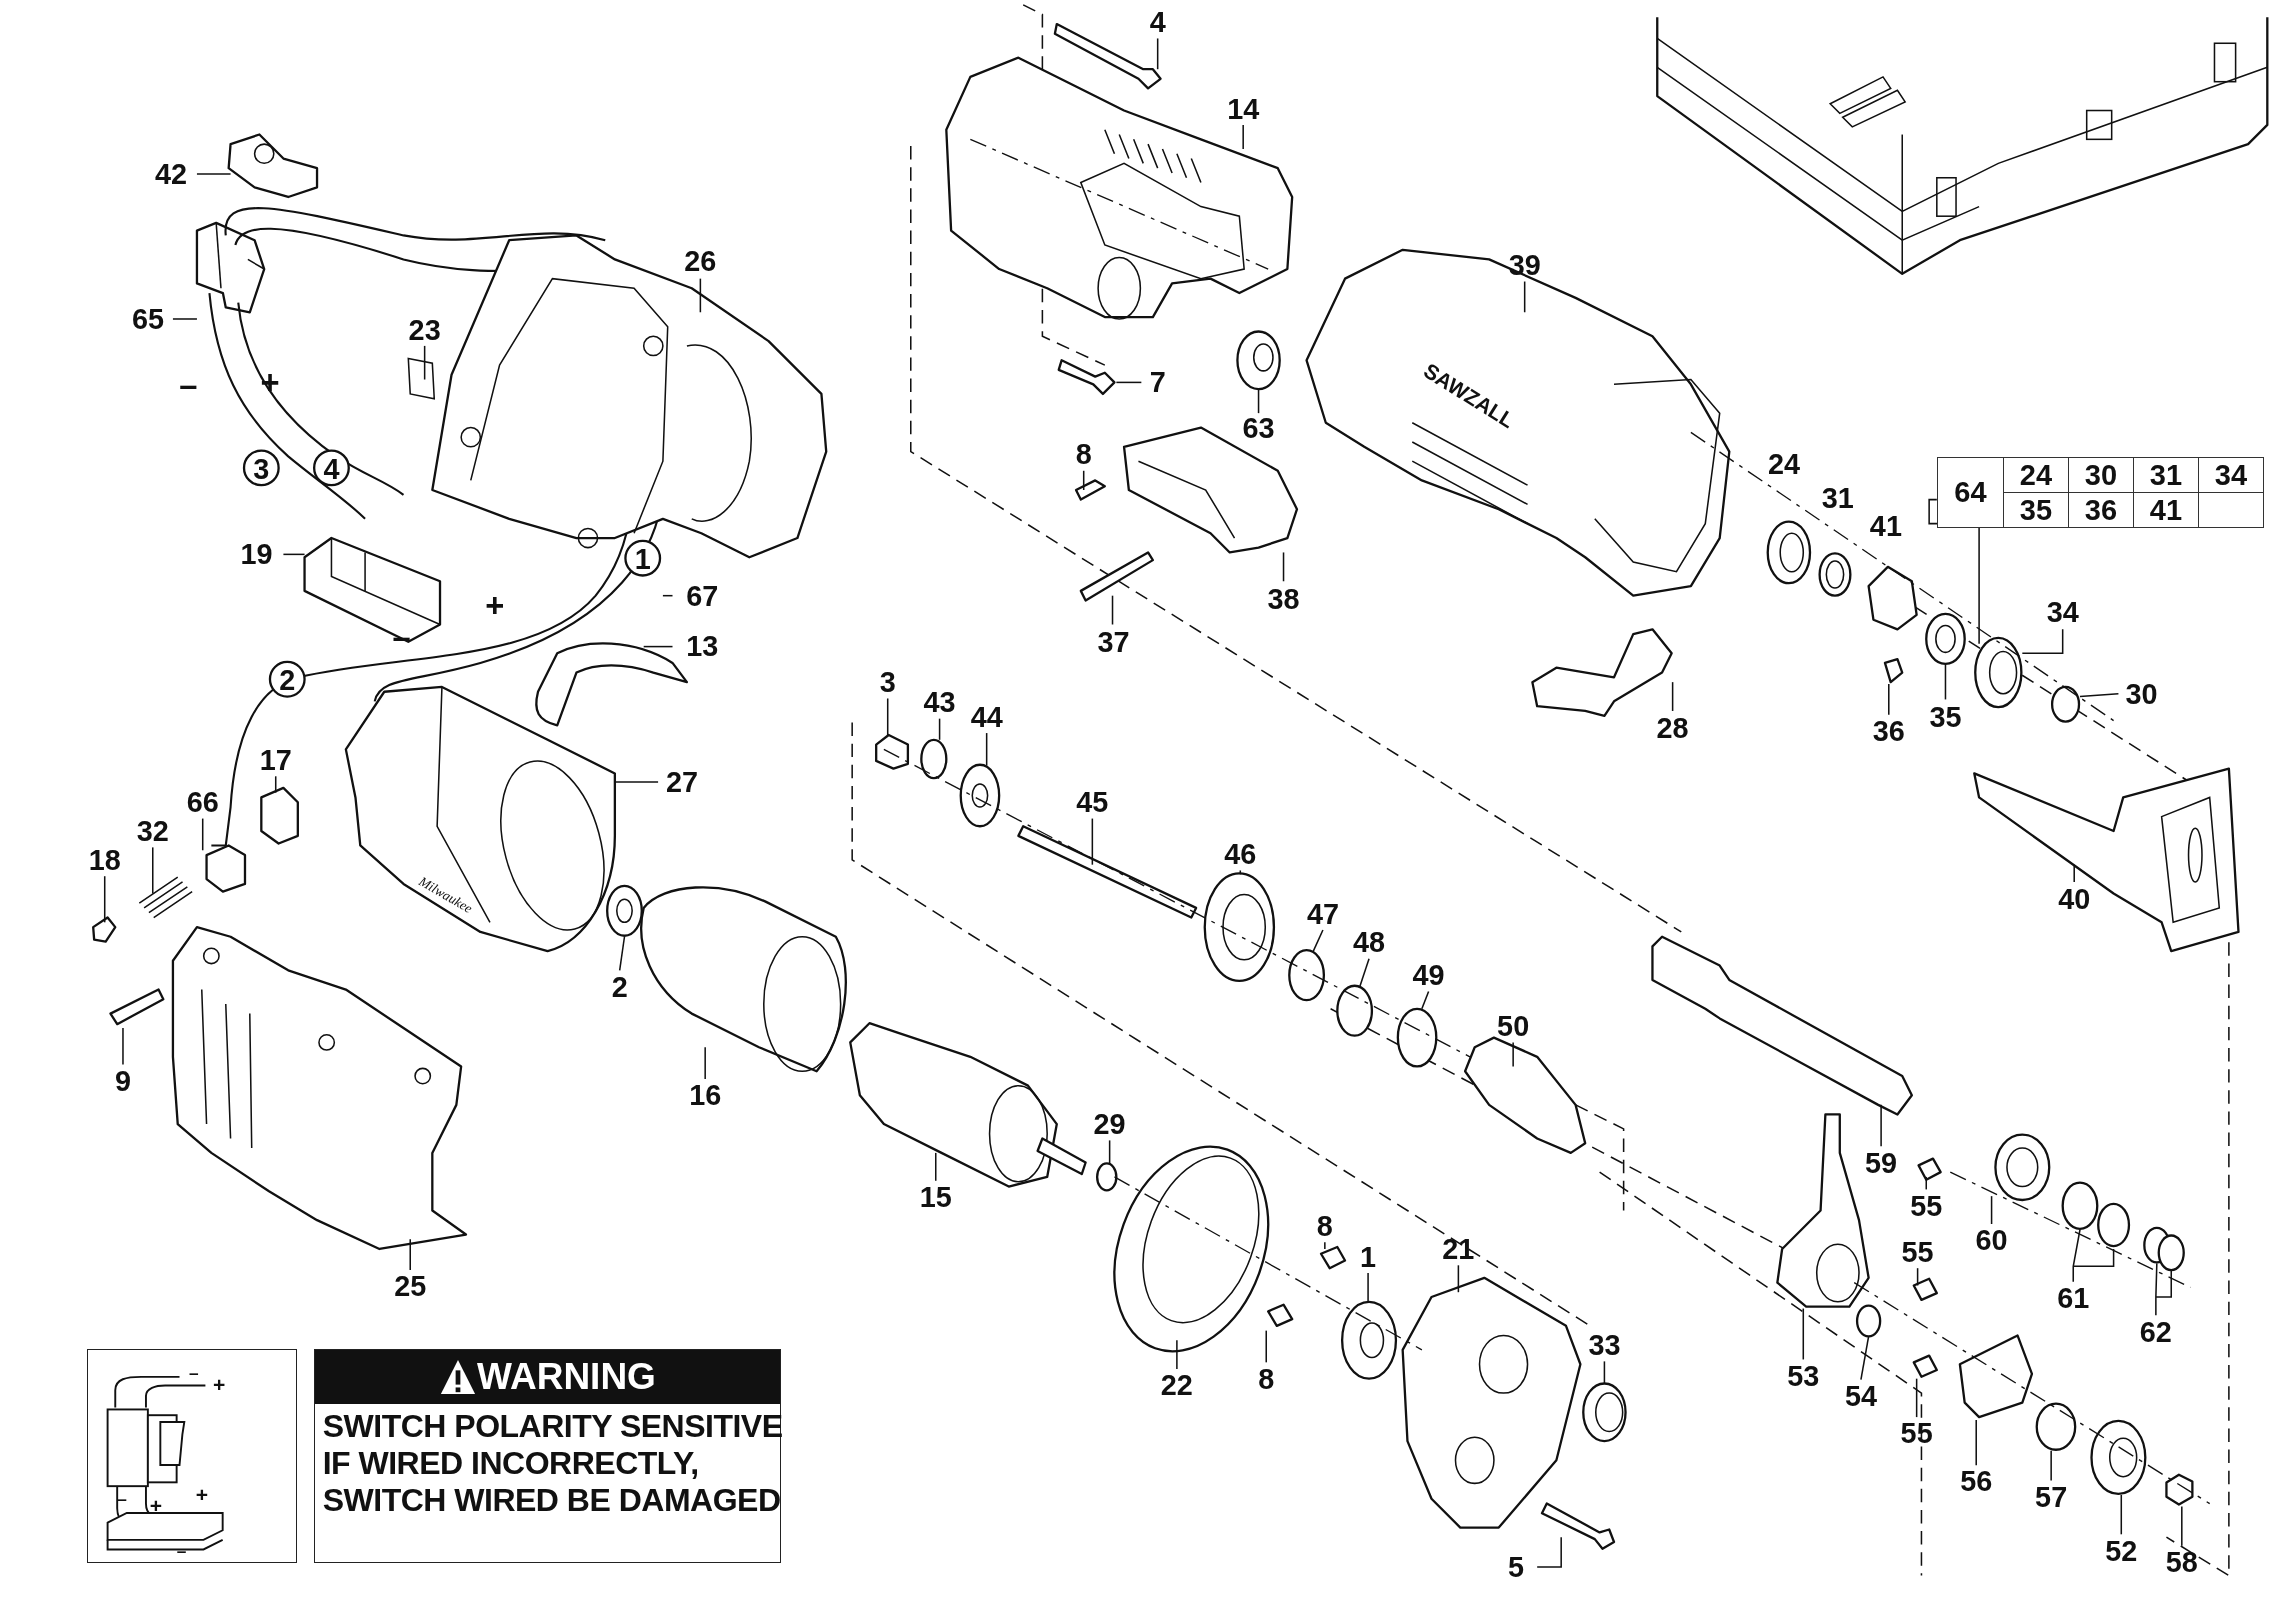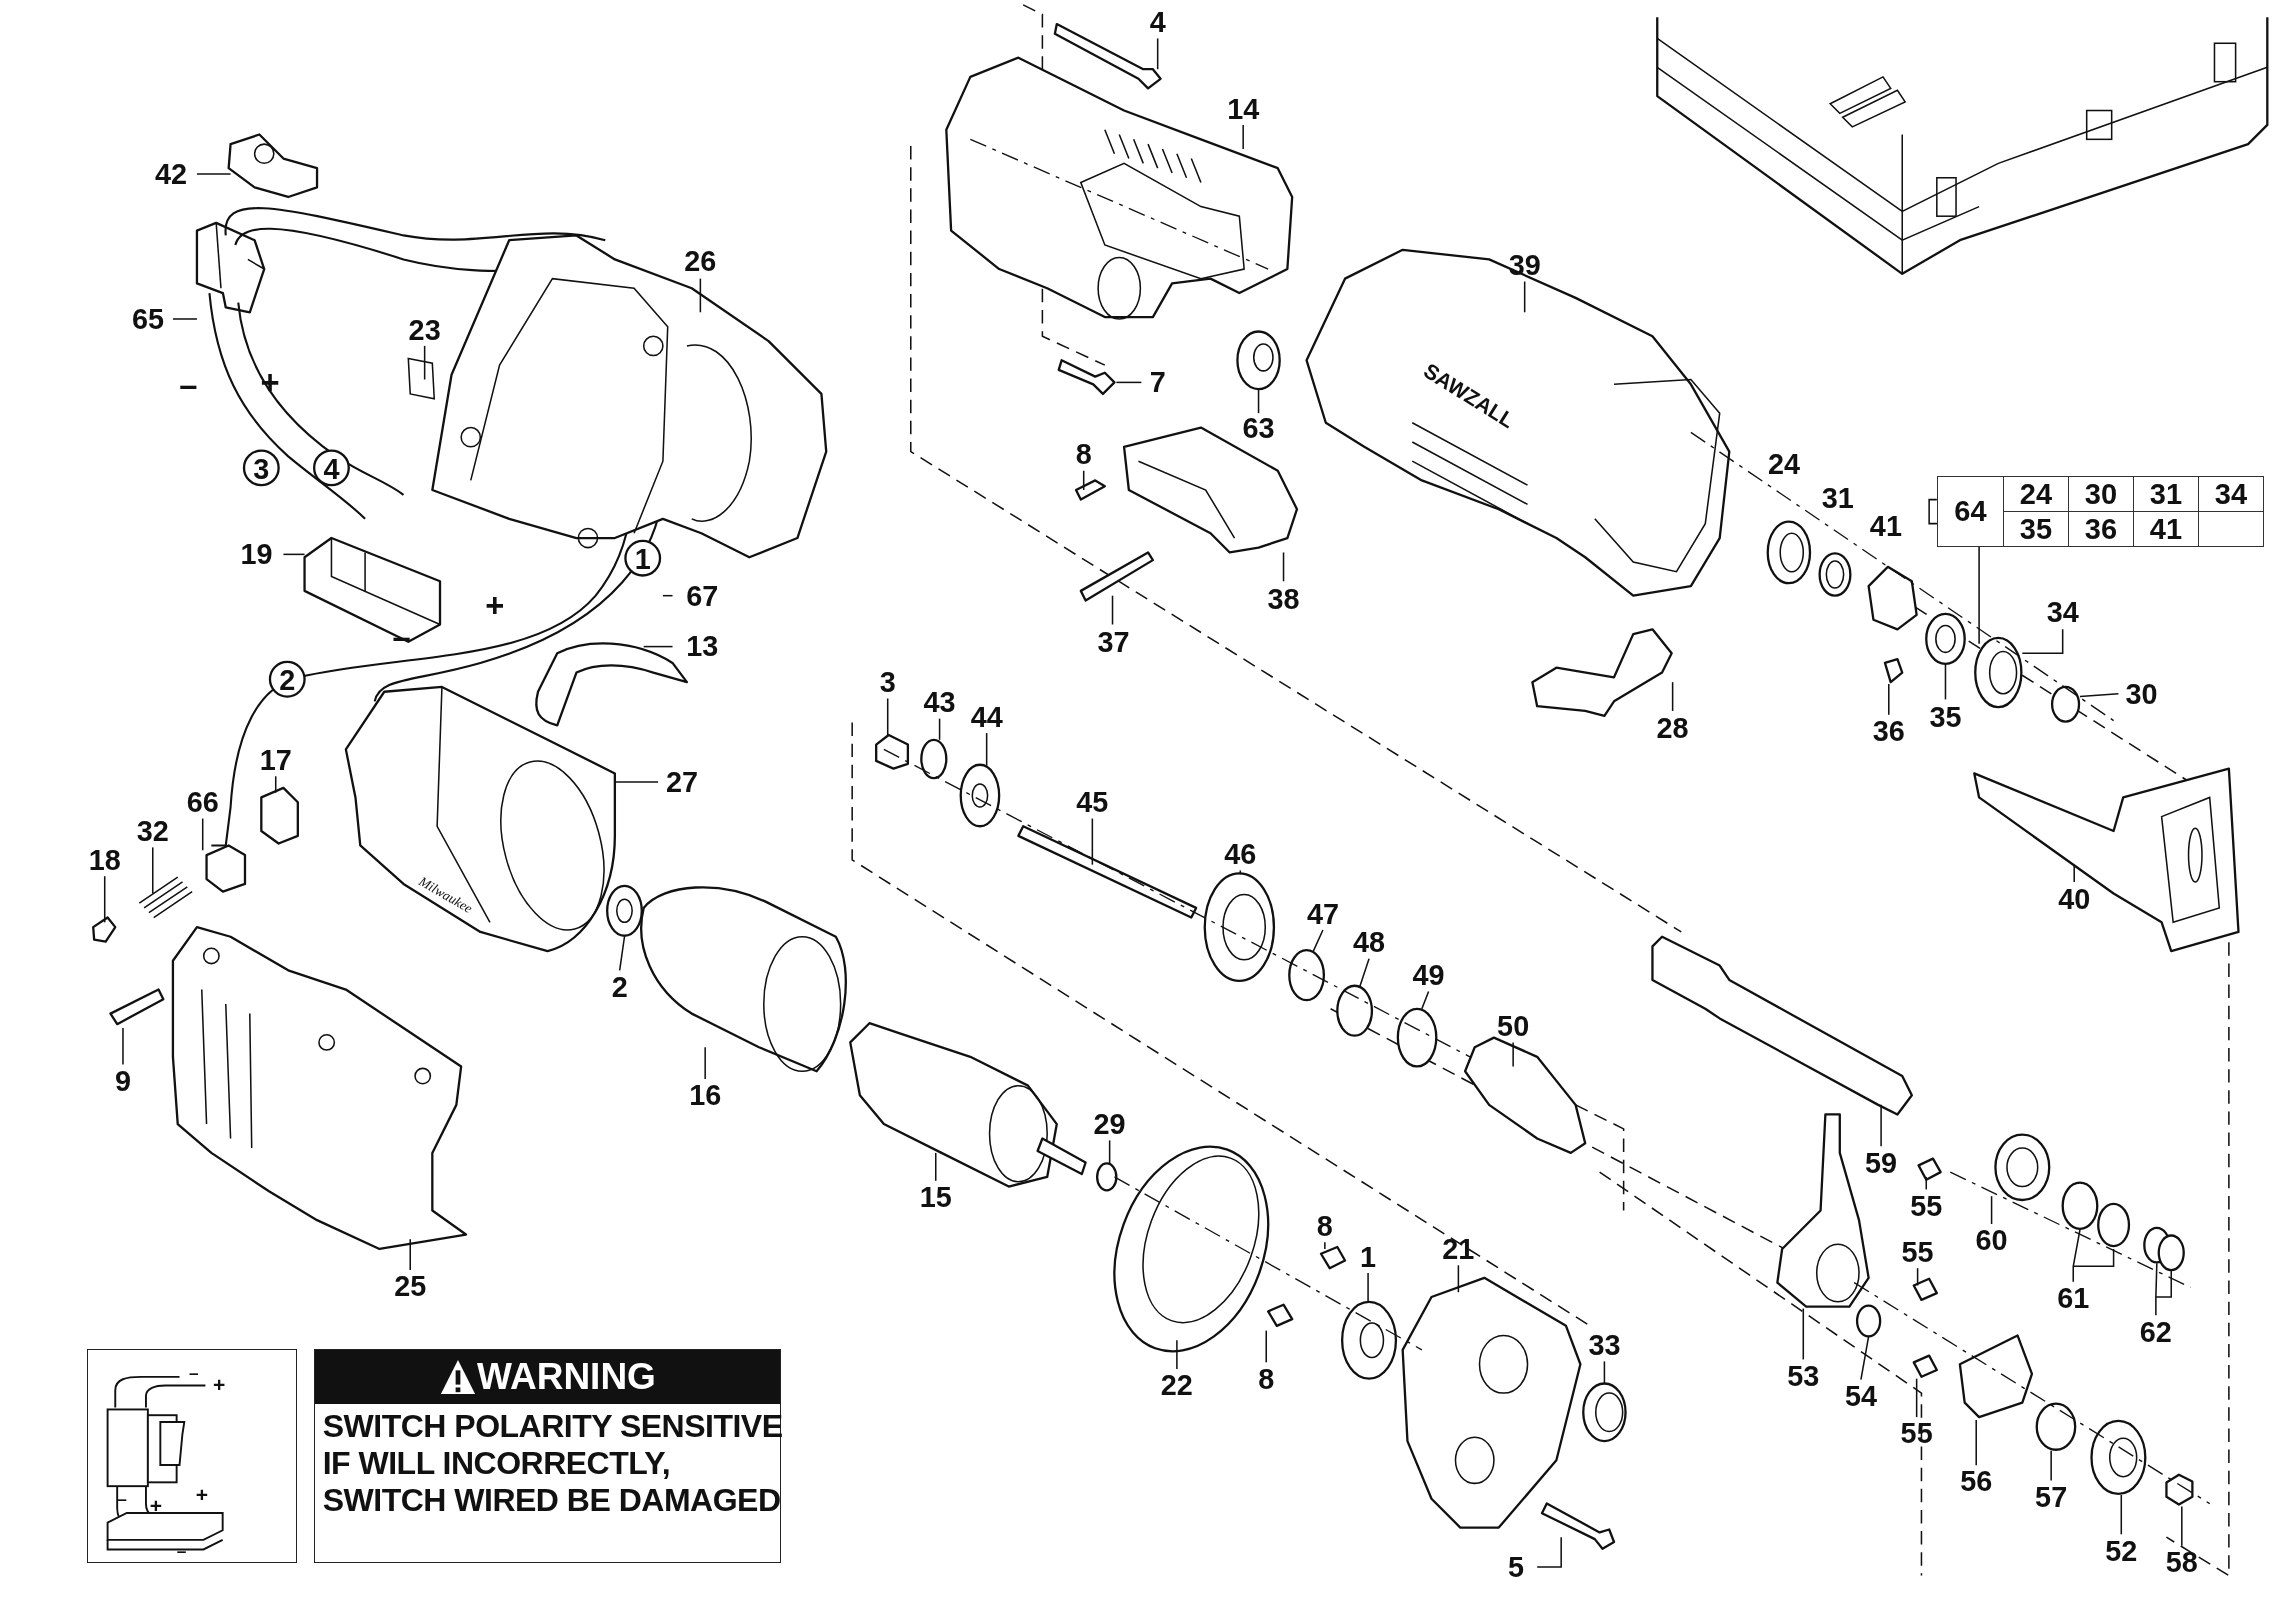--- a/index.html
+++ b/index.html
@@ -14,21 +14,21 @@
         fill: #111; text-anchor: middle; dominant-baseline: central; }
   .part { fill: #fff; stroke: #111; stroke-width: 2.4; stroke-linejoin: round; }
   .thin { fill: none; stroke: #111; stroke-width: 1.6; }
   .wire { fill: none; stroke: #111; stroke-width: 2.2; }
   .leader { stroke: #111; stroke-width: 1.6; fill: none; }
   .dash { stroke: #111; stroke-width: 1.6; fill: none; stroke-dasharray: 14 8; }
   .axis { stroke: #111; stroke-width: 1.4; fill: none; stroke-dasharray: 18 7 4 7; }
   .circ { fill: #fff; stroke: #111; stroke-width: 2.4; }
 
   
-  #kit-table { position: absolute; left: 1937px; top: 476px; border-collapse: collapse;
+  #kit-table { position: absolute; left: 1937px; top: 457px; border-collapse: collapse;
                background: #fff; }
   #kit-table td { border: 1.9px solid #333; font-weight: bold; font-size: 29px;
                   text-align: center; padding: 0; color: #111;
                   font-family: "Liberation Sans", sans-serif; }
   #kit-table td.kit-id { width: 65px; height: 69px; }
   #kit-table td.kit-item { width: 64px; height: 34px; }
 
   
   #warning-icon-box { position: absolute; left: 87px; top: 1349px; width: 210px; height: 214px;
                       border: 1.9px solid #222; background: #fff; box-sizing: border-box; }
@@ -475,17 +475,17 @@
   <div id="warning-header">
     <svg width="38" height="38" viewBox="0 0 40 40">
       <path d="M20,2 L38,38 L2,38 Z" fill="#fff"></path>
       <rect x="17.5" y="13" width="5" height="15" fill="#111"></rect>
       <rect x="17.5" y="31" width="5" height="5" fill="#111"></rect>
     </svg>
     <span id="warning-title">WARNING</span>
   </div>
   <div id="warning-body">
     <div class="warning-line">SWITCH POLARITY SENSITIVE</div>
-    <div class="warning-line">IF WILL INCORRECTLY,</div>
+    <div class="warning-line">IF WIRED INCORRECTLY,</div>
     <div class="warning-line">SWITCH WIRED BE DAMAGED</div>
   </div>
 </div>
 
 
 </body></html>

